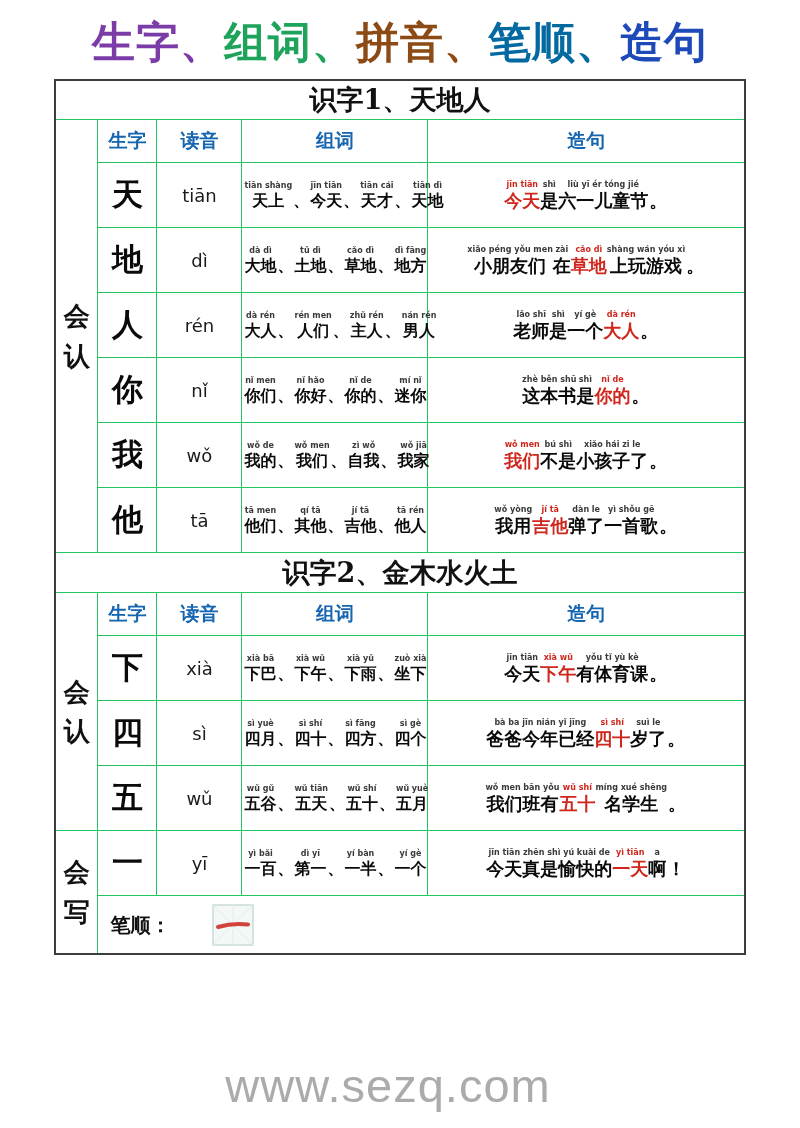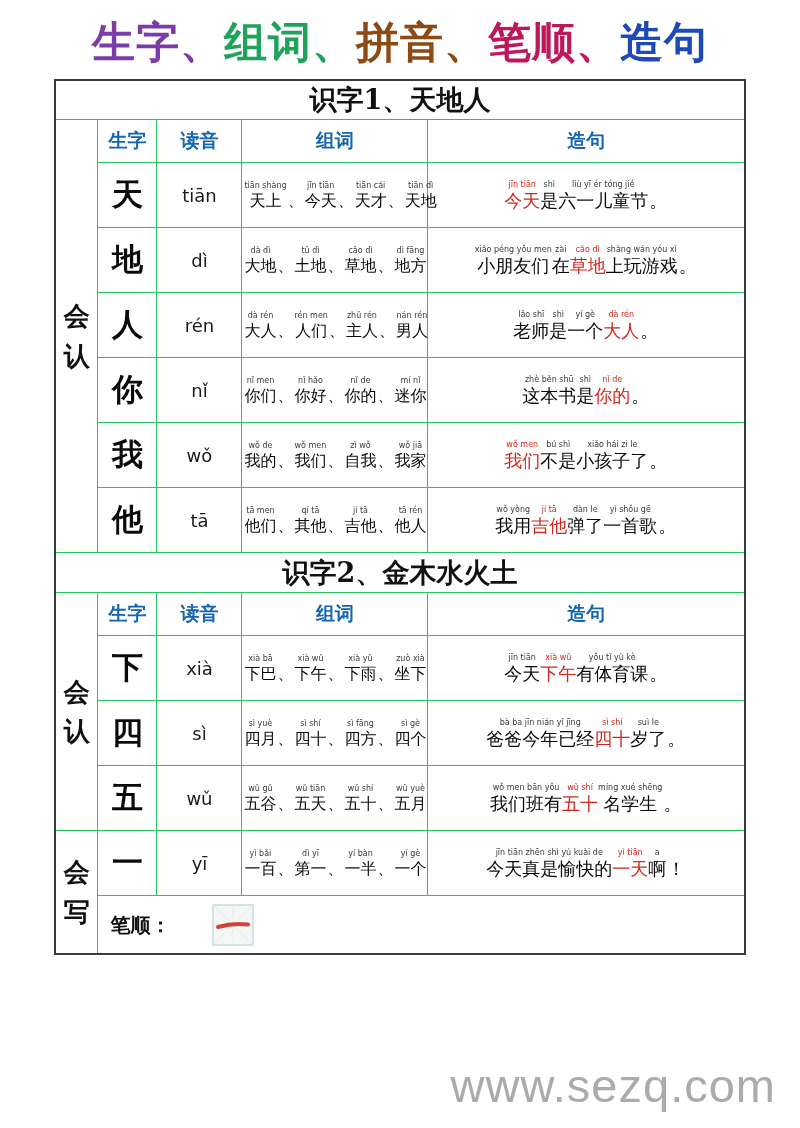--- a/index.html
+++ b/index.html
@@ -74,20 +74,21 @@
   td.reading-cell {
     text-align: center;
     font-size: 18px;
     color: #1a1a1a;
   }
   td.words-cell, td.sentence-cell {
     text-align: center;
     padding: 14px 2px;
     white-space: nowrap;
     font-family: "DejaVu Serif", serif;
+    font-weight: bold;
   }
   td.words-cell { font-size: 16px; }
   td.sentence-cell { font-size: 18px; }
 
   .w { display: inline-block; vertical-align: bottom; }
   .w .p {
     display: flex;
     justify-content: center;
     height: 11px;
     line-height: 11px;
@@ -109,34 +110,34 @@
     font-family: "DejaVu Serif", serif;
     vertical-align: middle;
   }
   .stroke-grid { vertical-align: middle; margin-left: 42px; }
 
   .watermark {
     position: absolute;
     top: 1058px;
     left: 0;
     right: 24px;
-    text-align: right;
+    text-align: center;
     font-size: 47px;
     color: #ababab;
     font-family: "Liberation Sans", sans-serif;
     letter-spacing: 1px;
   }
 </style>
 </head>
 <body>
 
 <div class="page">
 
 
-  <div class="subtitle"><span style="color: rgb(123, 60, 168);">生字、</span><span style="color: rgb(30, 163, 90);">组词、</span><span style="color: rgb(140, 74, 21); margin-top: 16px;">拼音、</span><span style="color: #be185d;">笔顺、</span><span style="color: rgb(30, 73, 184);">造句</span></div>
+  <div class="subtitle"><span style="color: rgb(123, 60, 168);">生字、</span><span style="color: rgb(30, 163, 90);">组词、</span><span style="color: rgb(140, 74, 21); margin-top: 16px;">拼音、</span><span style="color: #0369a1;">笔顺、</span><span style="color: rgb(30, 73, 184);">造句</span></div>
 
   <table class="worksheet">
     <colgroup>
       <col style="width:43px">
       <col style="width:59px">
       <col style="width:85px">
       <col style="width:186px">
       <col style="width:317px">
     </colgroup>
     <tbody>

